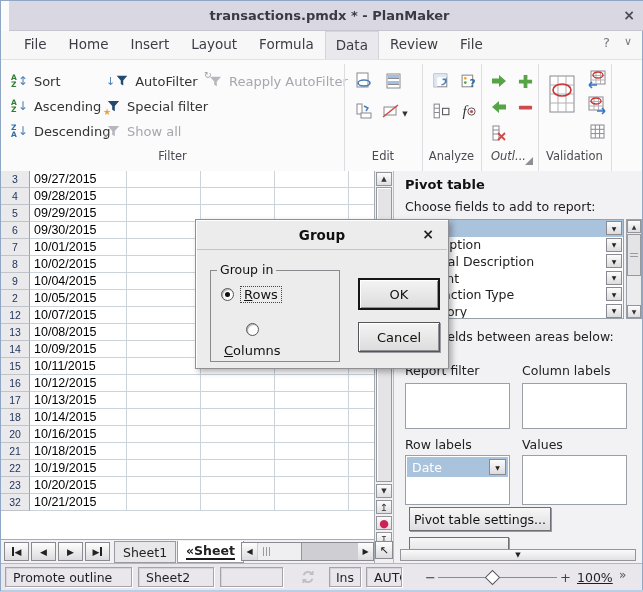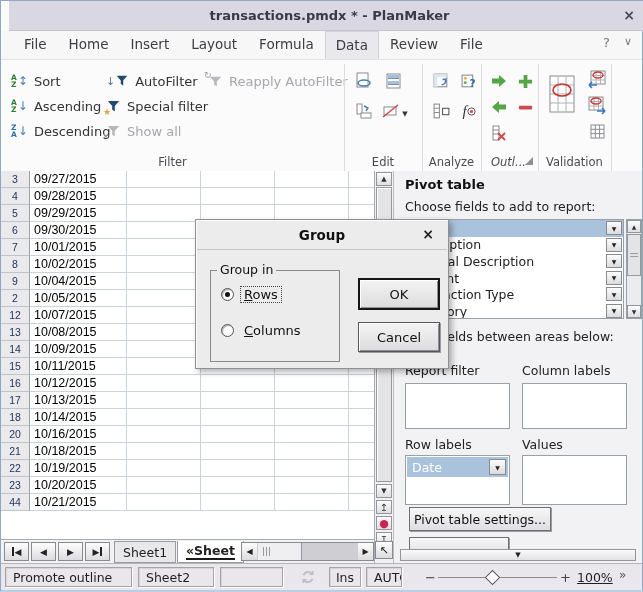--- a/index.html
+++ b/index.html
@@ -20,21 +20,21 @@
   
   .menubar{position:absolute;left:0;top:30px;width:100%;height:29px;background:#f7f7f8;border-bottom:1px solid #e2e2e6;
     display:flex;align-items:center;padding-left:12px;box-sizing:border-box;}
   .mitem{padding:5px 11px;color:#3c3c46;font-size:13.5px;}
   .mitem.active{background:#e9e8ec;border:1px solid #d4d3d9;border-bottom:none;padding:5px 10px 6px;}
   .menu-right{position:absolute;right:10px;top:34px;display:flex;gap:14px;color:#77777f;font-size:13px;}
 
   
   .ribbon{position:absolute;left:0;top:59px;width:100%;height:111px;background:#fbfbfc;border-bottom:1px solid #b6b6bb;}
   .rsep{position:absolute;top:4px;width:1px;height:160px;background:#dddde1;top:4px;}
-  .glabel{position:absolute;top:89px;font-size:11.5px;color:#4a4a52;text-align:center;margin-top:6px;}
+  .glabel{position:absolute;top:89px;font-size:11.5px;color:#4a4a52;text-align:center;}
   .rbtn{position:absolute;display:flex;align-items:center;gap:6px;font-size:13px;color:#333;white-space:nowrap;height:20px;}
   .rbtn.disabled{color:#a6a6ac;}
   .azicon{display:inline-flex;align-items:center;gap:1px;}
   .azcol{display:flex;flex-direction:column;font-size:7.5px;font-weight:bold;line-height:7px;}
   .azarrow{color:#4a7db5;font-size:12px;line-height:12px;}
   .iconbtn{position:absolute;width:24px;height:22px;display:flex;align-items:center;justify-content:center;}
   .launcher{position:absolute;width:0;height:0;border-left:8px solid transparent;border-bottom:8px solid #8e8e94;}
 
   
   .gridarea{position:absolute;left:0;top:170px;width:373px;height:368px;overflow:hidden;background:#fff;}
@@ -506,21 +506,21 @@
       </div>
       <div class="grow">
         <div class="rownum">23</div>
         <div class="c datec">10/20/2015</div>
         <div class="c e1"></div>
         <div class="c e2"></div>
         <div class="c e3"></div>
         <div class="c e4"></div>
       </div>
       <div class="grow">
-        <div class="rownum">44</div>
+        <div class="rownum">32</div>
         <div class="c datec">10/21/2015</div>
         <div class="c e1"></div>
         <div class="c e2"></div>
         <div class="c e3"></div>
         <div class="c e4"></div>
       </div>
     </div>
 
   <div class="vscroll">
     <div class="sbtn" style="top:1px;height:14px;">▲</div>
@@ -633,21 +633,21 @@
     <div class="dtitle">
       <span>Group</span>
     </div>
     <span class="dclose">×</span>
     <div class="fieldset">
       <span class="legend">Group in</span>
       <div class="radio" style="top:16px;text-align:right;">
         <span class="rcircle on"></span>
         <span class="rlabel focus mnemonic-first"><u>R</u>ows</span>
       </div>
-      <div class="radio" style="top:52px;">
+      <div class="radio" style="top:52px;flex-direction:column;">
         <span class="rcircle"></span>
         <span class="rlabel mnemonic-first"><u>C</u>olumns</span>
       </div>
     </div>
     <div class="dbtn default">
       <span>OK</span>
       </div>
     <div class="dbtn normal">
       <span>Cancel</span>
       </div>

